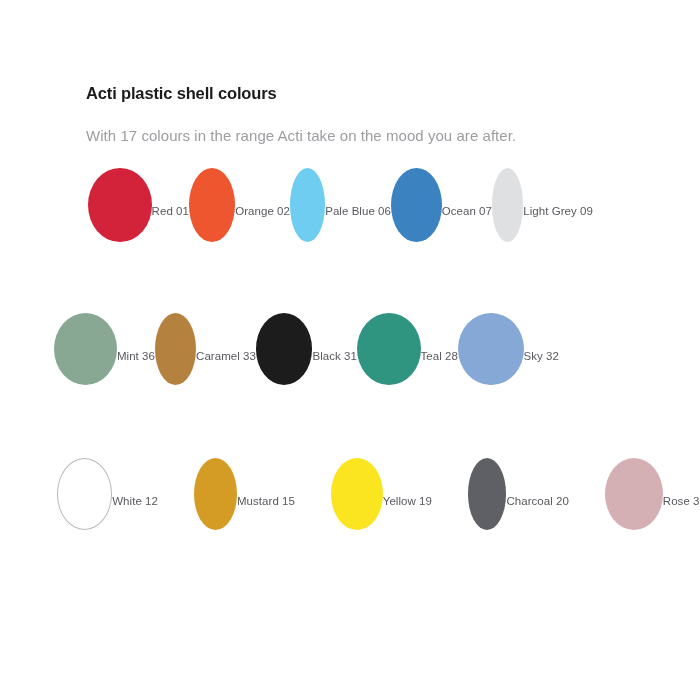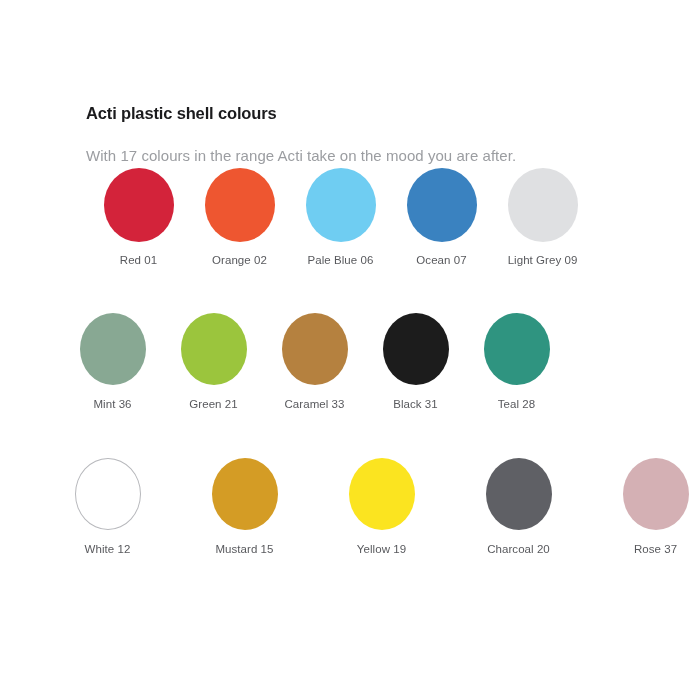--- a/index.html
+++ b/index.html
@@ -19,21 +19,21 @@
     position: relative;
     width: 700px;
     height: 700px;
     background: #ffffff;
     box-sizing: border-box;
   }
 
   .content {
     position: absolute;
     left: 86px;
-    top: 104px;
+    top: 84px;
     right: 40px;
   }
 
   .title {
     font-size: 16.5px;
     font-weight: bold;
     color: #1b1b1d;
     letter-spacing: -0.15px;
     margin: 0 0 22px 0;
     line-height: 1.2;
@@ -57,27 +57,27 @@
     pointer-events: none;
   }
 
   .row {
     position: absolute;
     display: flex;
     pointer-events: auto;
   }
 
   .row-1 { left: 88px;  top: 168px; }
-  .row-2 { left: 62px;  top: 313px; }
+  .row-2 { left: 54px;  top: 313px; }
   .row-3 { left: 57px;  top: 458px; gap: 36px; }
 
   .swatch {
     width: 101px;
     display: flex;
-    flex-direction: column;
+    flex-direction: row;
     align-items: center;
   }
 
   .row-2 .swatch,
   .row-3 .swatch { width: 101px; }
 
   .disc {
     width: 70px;
     height: 74px;
     border-radius: 50%;
@@ -142,34 +142,34 @@
           <div class="disc" style="background: rgb(223, 224, 226);"></div>
           <div class="label">Light Grey 09</div>
         </div>
       </div>
     <div class="row row-2">
         <div class="swatch">
           <div class="disc" style="background: rgb(136, 168, 147);"></div>
           <div class="label">Mint 36</div>
         </div>
         <div class="swatch">
-          <div class="disc" style="background: rgb(155, 197, 61);"></div>
-          <div class="label">Green 21</div>
-        </div>
-        <div class="swatch">
           <div class="disc" style="background: rgb(181, 129, 63);"></div>
           <div class="label">Caramel 33</div>
         </div>
         <div class="swatch">
           <div class="disc" style="background: rgb(28, 28, 28);"></div>
           <div class="label">Black 31</div>
         </div>
         <div class="swatch">
           <div class="disc" style="background: rgb(47, 148, 128);"></div>
           <div class="label">Teal 28</div>
+        </div>
+        <div class="swatch">
+          <div class="disc" style="background: rgb(134, 168, 215);"></div>
+          <div class="label">Sky 32</div>
         </div>
       </div>
     <div class="row row-3">
         <div class="swatch">
           <div class="disc outlined" style="background: rgb(255, 255, 255);"></div>
           <div class="label">White 12</div>
         </div>
         <div class="swatch">
           <div class="disc" style="background: rgb(212, 156, 37);"></div>
           <div class="label">Mustard 15</div>

